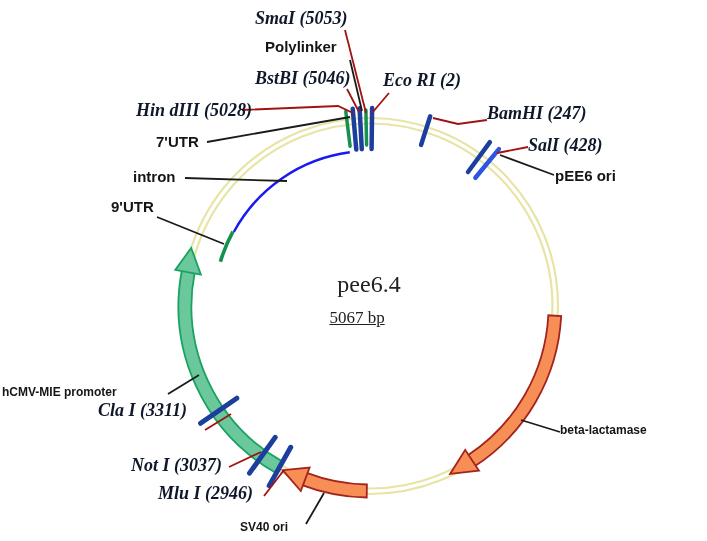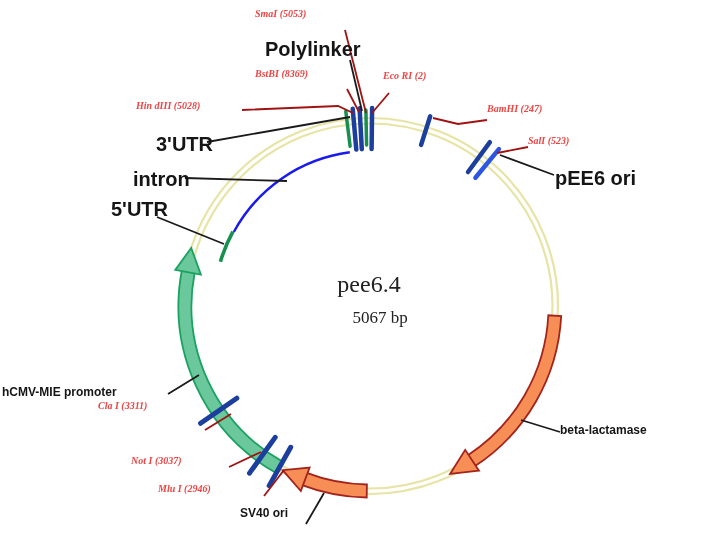--- a/index.html
+++ b/index.html
@@ -4,23 +4,23 @@
 <style>
   html,body{margin:0;padding:0;}
   body{
     width:707px;height:541px;position:relative;overflow:hidden;
     background:#ffffff;font-family:"Liberation Sans","DejaVu Sans",sans-serif;
   }
   #map-svg{position:absolute;left:0;top:0;}
   .lbl{position:absolute;white-space:nowrap;line-height:1.05;}
   .rlabel{
     font-family:"Liberation Serif","DejaVu Serif",serif;
-    font-style:italic;font-weight:bold;font-size:10px;color:#ef4444;
+    font-style:italic;font-weight:bold;font-size:18px;color:#0f172a;
   }
-  .blabel{font-weight:bold;font-size:20px;color:#151515;}
+  .blabel{font-weight:bold;font-size:15px;color:#151515;}
   .blabel.lg{font-size:12px;}
   .title-lbl{
     font-family:"Liberation Serif","DejaVu Serif",serif;
     font-size:24px;color:#222;text-align:center;width:200px;
   }
   .size-lbl{
     font-family:"Liberation Serif","DejaVu Serif",serif;
     font-size:17px;color:#222;text-align:center;width:200px;
   }
 </style>
@@ -70,32 +70,32 @@
     <polyline points="157,217 224,244" fill="none" stroke="#1A1A1A" stroke-width="1.8"></polyline>
     <polyline points="168,394 199,375" fill="none" stroke="#1A1A1A" stroke-width="1.8"></polyline>
     <polyline points="205,430 231,414" fill="none" stroke="#A11212" stroke-width="1.8"></polyline>
     <polyline points="229,467 261,452" fill="none" stroke="#A11212" stroke-width="1.8"></polyline>
     <polyline points="264,496 284,470" fill="none" stroke="#A11212" stroke-width="1.8"></polyline>
     <polyline points="560,432 521,420" fill="none" stroke="#1A1A1A" stroke-width="1.8"></polyline>
     <polyline points="306,524 324,493" fill="none" stroke="#1A1A1A" stroke-width="1.8"></polyline>
   </svg>
 
 <div class="lbl rlabel" style="left:255px;top:9px;">SmaI (5053)</div>
-<div class="lbl rlabel" style="left:255px;top:69px;">BstBI (8369)</div>
+<div class="lbl rlabel" style="left:255px;top:69px;">BstBI (5046)</div>
 <div class="lbl rlabel" style="left:383px;top:71px;">Eco RI (2)</div>
 <div class="lbl rlabel" style="left:136px;top:101px;">Hin dIII (5028)</div>
 <div class="lbl rlabel" style="left:487px;top:104px;">BamHI (247)</div>
-<div class="lbl rlabel" style="left:528px;top:136px;">SalI (523)</div>
+<div class="lbl rlabel" style="left:528px;top:136px;">SalI (428)</div>
 <div class="lbl rlabel" style="left:98px;top:401px;">Cla I (3311)</div>
 <div class="lbl rlabel" style="left:119px;top:456px;margin-left:12px;">Not I (3037)</div>
 <div class="lbl rlabel" style="left:158px;top:484px;">Mlu I (2946)</div>
 
 <div class="lbl blabel" style="left:265px;top:39px;">Polylinker</div>
-<div class="lbl blabel" style="left:156px;top:134px;">3'UTR</div>
+<div class="lbl blabel" style="left:156px;top:134px;">7'UTR</div>
 <div class="lbl blabel" style="left:133px;top:169px;">intron</div>
-<div class="lbl blabel" style="left:111px;top:199px;">5'UTR</div>
+<div class="lbl blabel" style="left:111px;top:199px;">9'UTR</div>
 <div class="lbl blabel lg" style="left:2px;top:386px;">hCMV-MIE promoter</div>
 <div class="lbl blabel" style="left:555px;top:168px;">pEE6 ori</div>
 <div class="lbl blabel lg" style="left:560px;top:424px;">beta-lactamase</div>
-<div class="lbl blabel lg" style="left:240px;top:507px;">SV40 ori</div>
+<div class="lbl blabel lg" style="left:240px;top:521px;">SV40 ori</div>
 
 <div class="lbl title-lbl" style="left:269px;top:272px;">pee6.4</div>
-<div class="lbl size-lbl" style="left:280px;top:309px;">5067 bp</div>
+<div class="lbl size-lbl" style="left:257px;top:309px;text-decoration:underline;">5067 bp</div>
 
 </body></html>

